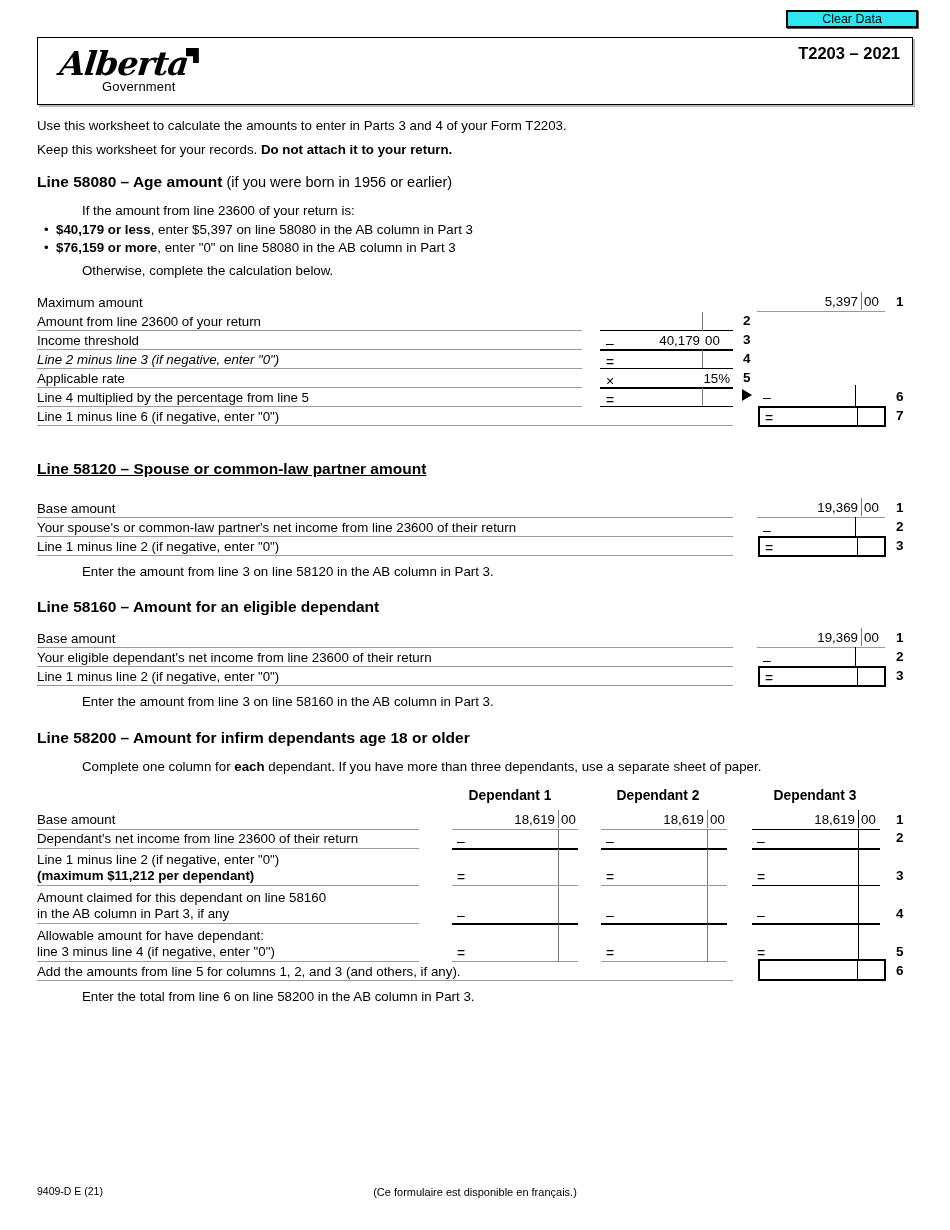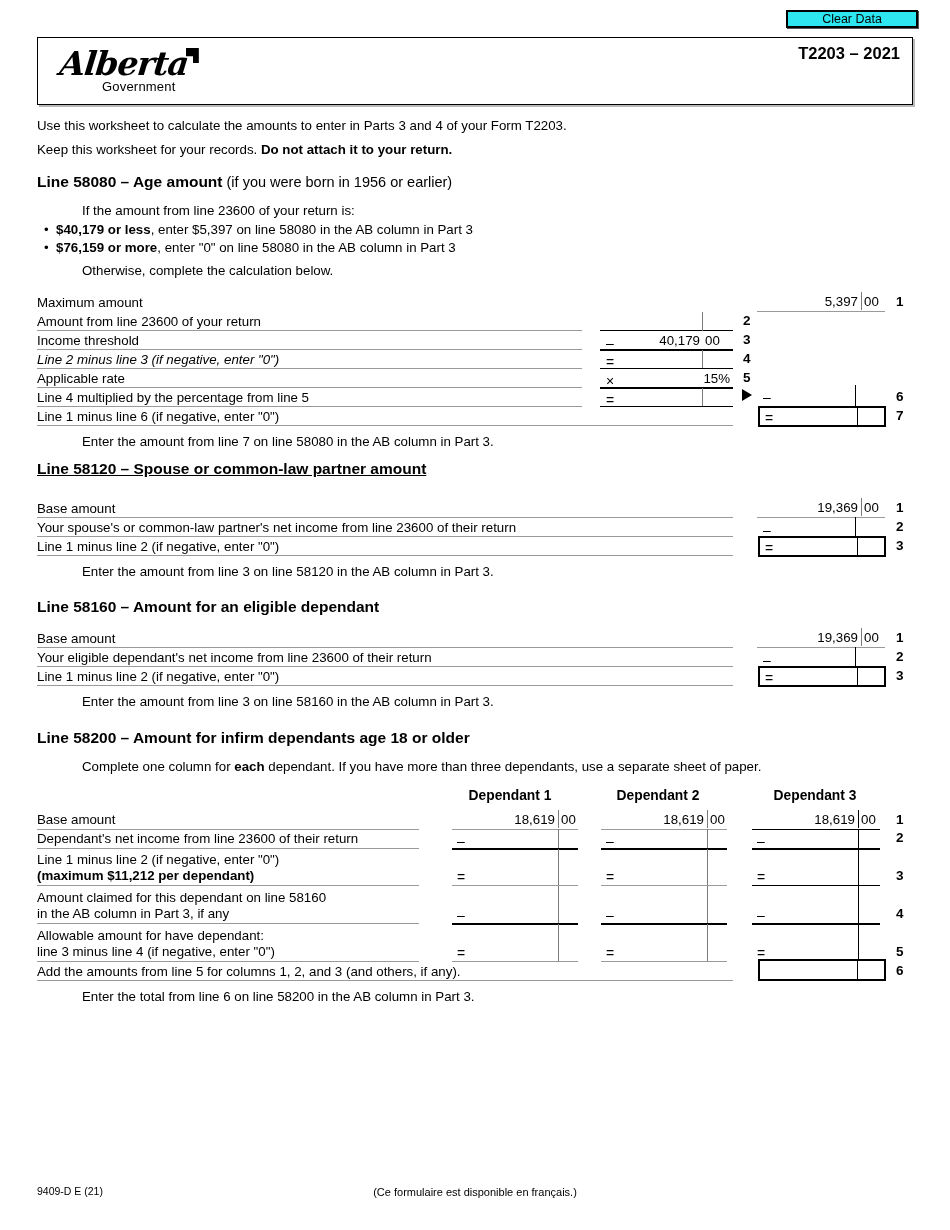--- a/index.html
+++ b/index.html
@@ -256,21 +256,20 @@
   <div class="lineno" style="left:896px; top:390px;">6</div>
 
   <div class="row-label" style="left:37px; top:409px;">Line 1 minus line 6 (if negative, enter "0")</div>
   <div class="rule" style="left:37px; top:425px; width:696px;"></div>
   <div class="finalbox" style="left:758px; top:406px; width:128px; height:21px;">
     <span class="feq">=</span>
     <span class="fdiv" style="left:97px;"></span>
   </div>
   <div class="lineno" style="left:896px; top:409px;">7</div>
 
-  <div class="para" style="top:433px;">Enter the amount from line 7 on line 58080 in the AB column in Part 3.</div>
 
   <div class="sec-head" style="top:460px;text-decoration:underline;">Line 58120 – Spouse or common-law partner amount</div>
 
   <div class="row-label" style="left:37px; top:501px;">Base amount</div>
   <div class="amt" style="left:760px; top:501px; width:98px;">19,369</div>
   <div class="cents" style="left:864px; top:501px;">00</div>
   <div class="divider" style="left:861px; top:498px; height:18px;"></div>
   <div class="rule" style="left:37px; top:517px; width:696px;"></div>
   <div class="rule" style="left:757px; top:517px; width:128px;"></div>
   <div class="lineno" style="left:896px; top:501px;">1</div>

